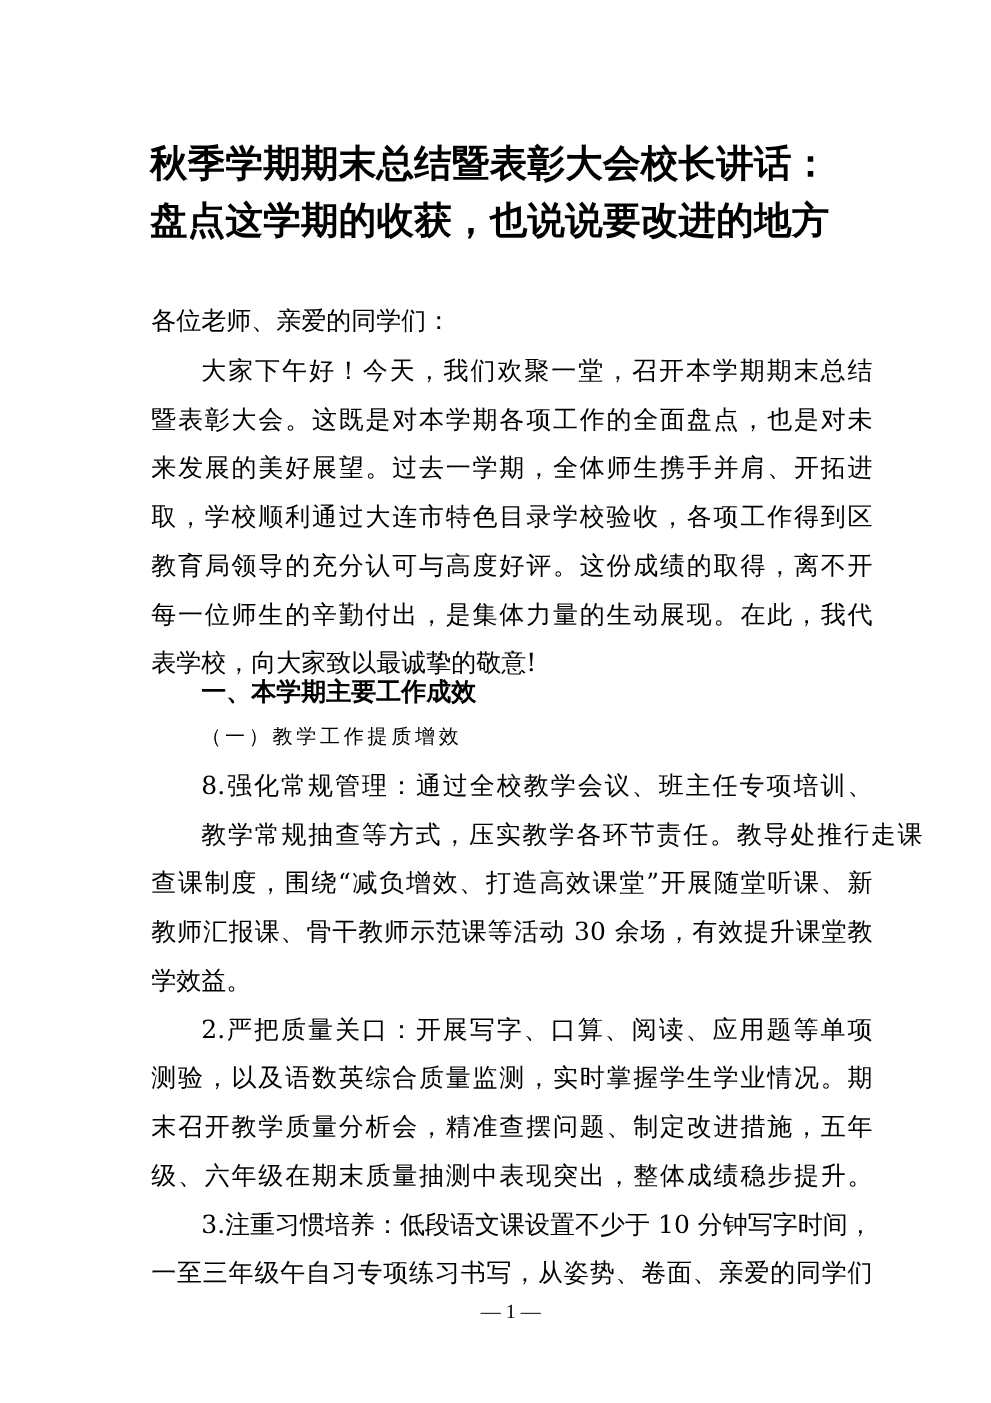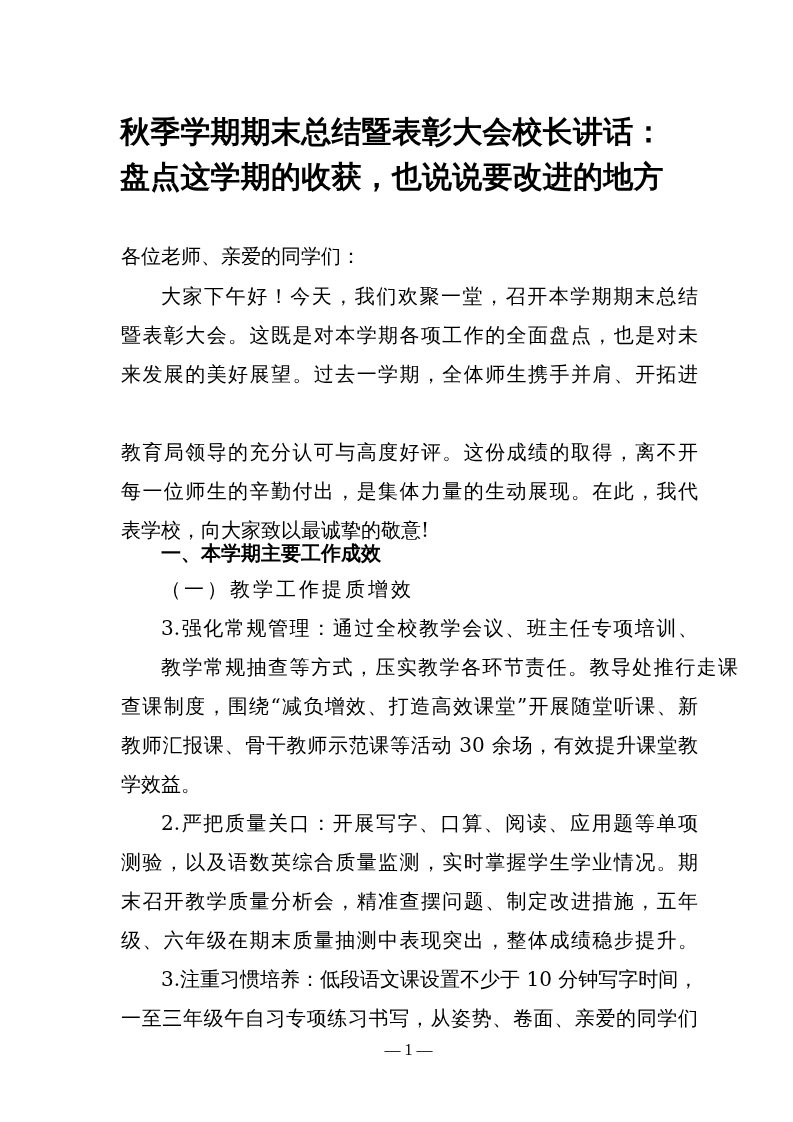--- a/index.html
+++ b/index.html
@@ -22,48 +22,49 @@
   .line.last { text-align: left; text-align-last: left; }
   .indent { left: 149px; width: 537px; }
   .heading {
     position: absolute; left: 149px;
     font-family: "DejaVu Sans", "Liberation Sans", sans-serif;
     font-weight: bold; font-size: 20px; line-height: 26px; white-space: nowrap;
   }
   .sub {
     position: absolute; left: 149px;
     font-family: "DejaVu Serif", "Liberation Serif", serif;
-    font-size: 20px; line-height: 26px; white-space: nowrap; letter-spacing: 3px;
+    font-size: 16px; line-height: 26px; white-space: nowrap; letter-spacing: 3px;
   }
   .footer {
     position: absolute; top: 1040px; left: 0; width: 793px; text-align: center;
     font-family: "Liberation Serif", "DejaVu Serif", serif; font-size: 16px; line-height: 20px;
   }
 </style>
 </head>
 <body>
 
 <div class="page">
 
   <div class="title t1">秋季学期期末总结暨表彰大会校长讲话：</div>
   <div class="title t2">盘点这学期的收获，也说说要改进的地方</div>
 
   <div class="line last" style="top:243px;">各位老师、亲爱的同学们：</div>
 
   <div class="line indent" style="top:283px;">大家下午好！今天，我们欢聚一堂，召开本学期期末总结</div>
   <div class="line" style="top:322px;">暨表彰大会。这既是对本学期各项工作的全面盘点，也是对未</div>
   <div class="line" style="top:361px;">来发展的美好展望。过去一学期，全体师生携手并肩、开拓进</div>
+  <div class="line" style="top:400px;">取，学校顺利通过大连市特色目录学校验收，各项工作得到区</div>
   <div class="line" style="top:439px;">教育局领导的充分认可与高度好评。这份成绩的取得，离不开</div>
   <div class="line" style="top:478px;">每一位师生的辛勤付出，是集体力量的生动展现。在此，我代</div>
   <div class="line last" style="top:517px;">表学校，向大家致以最诚挚的敬意!</div>
 
   <div class="heading" style="top:540px;">一、本学期主要工作成效</div>
   <div class="sub" style="top:576px; left:149px;">（一）教学工作提质增效</div>
 
-  <div class="line indent" style="top:615px;">3.强化常规管理：通过全校教学会议、班主任专项培训、</div>
+  <div class="line indent" style="top:615px;">8.强化常规管理：通过全校教学会议、班主任专项培训、</div>
   <div class="line" style="top:654px;margin-left:40px;">教学常规抽查等方式，压实教学各环节责任。教导处推行走课</div>
   <div class="line" style="top:693px;">查课制度，围绕“减负增效、打造高效课堂”开展随堂听课、新</div>
   <div class="line" style="top:732px;">教师汇报课、骨干教师示范课等活动 30 余场，有效提升课堂教</div>
   <div class="line last" style="top:771px;">学效益。</div>
 
   <div class="line indent" style="top:810px;">2.严把质量关口：开展写字、口算、阅读、应用题等单项</div>
   <div class="line" style="top:849px;">测验，以及语数英综合质量监测，实时掌握学生学业情况。期</div>
   <div class="line" style="top:888px;">末召开教学质量分析会，精准查摆问题、制定改进措施，五年</div>
   <div class="line" style="top:927px;">级、六年级在期末质量抽测中表现突出，整体成绩稳步提升。</div>
 

